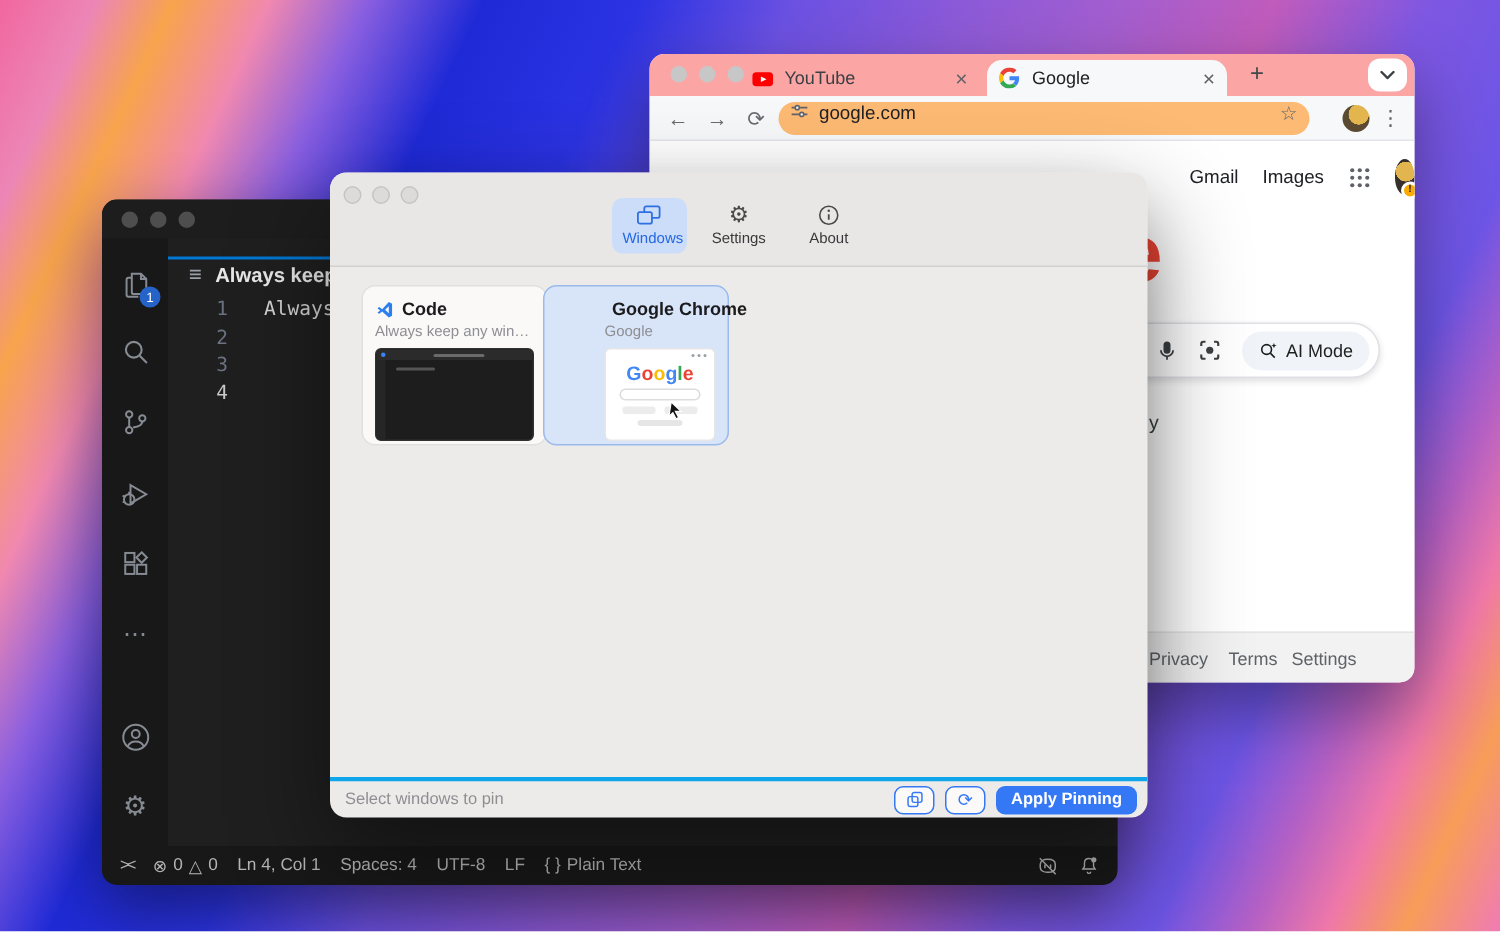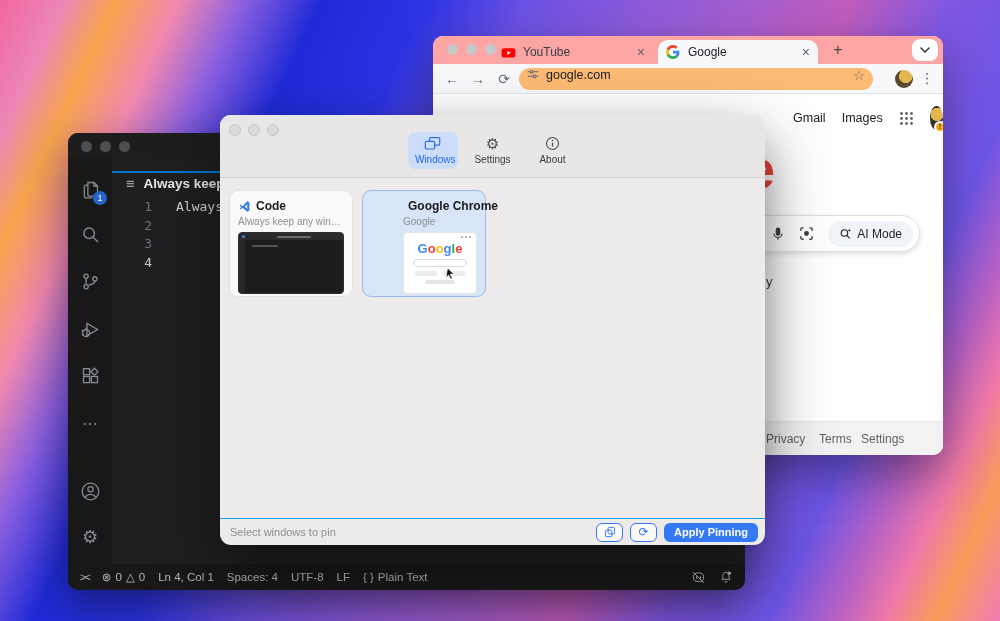--- a/index.html
+++ b/index.html
@@ -126,21 +126,21 @@
   .f-thumb.light{ background:#fff; border:1px solid #E6E6E6; text-align:center; }
   .ft-dots{ position:absolute; top:3px; right:5px; display:flex; gap:2px; }
   .ft-dots i{ width:2px; height:2px; border-radius:50%; background:#9AA0A6; }
   .ft-logo{ font-size:13px; font-weight:bold; padding-top:9px; letter-spacing:0; line-height:1; }
   .gl-b{color:#4285F4;} .gl-r{color:#EA4335;} .gl-y{color:#FBBC05;} .gl-g{color:#34A853;}
   .ft-pill{ width:76%; height:8px; border:1px solid #DCDCDC; border-radius:4px; margin:4px auto 0; }
   .ft-btns{ display:flex; gap:6px; justify-content:center; margin-top:4px; }
   .ft-btns i{ width:22px; height:5px; background:#ECECEC; border-radius:2px; }
   .ft-line{ width:30px; height:4px; background:#E6E6E6; border-radius:2px; margin:4px auto 0; }
   .ft-cursor{ position:absolute; left:57%; top:56%; }
-  .f-footer{ position:absolute; left:0; right:0; bottom:0; height:27px; border-top:1px solid #0ea5e9;
+  .f-footer{ position:absolute; left:0; right:0; bottom:0; height:27px; border-top:3px solid #0ea5e9;
              display:flex; align-items:center; padding:0 7px 0 10px; border-radius:0 0 11px 11px; }
   .f-hint{ font-size:11px; color:#8E8E93; }
   .f-actions{ margin-left:auto; display:flex; gap:7px; align-items:center; }
   .f-iconbtn{ width:27px; height:19px; border:1px solid #3478F6; border-radius:6px; background:#FBFAF9;
               color:#3478F6; display:flex; align-items:center; justify-content:center; font-size:12px; }
   .f-apply{ height:19px; border-radius:6px; background:#3478F6; color:#fff; font-size:11px;
             font-weight:bold; display:flex; align-items:center; padding:0 10px; }
   svg{ display:block; }
 </style>
 </head>
@@ -429,21 +429,21 @@
                 <circle cx="10" cy="6" r="1.1" fill="#4A4A4C"></circle>
                 <line x1="10" y1="9" x2="10" y2="14" stroke="#4A4A4C" stroke-width="1.6"></line>
               </svg>
           </span>
           <div class="lb">About</div>
         </div>
       </div>
     </div>
     <div class="f-content">
 
-      <div class="f-card" style="left:9px">
+      <div class="f-card" style="left:21px">
         <div class="f-card-hd">
           <svg width="13" height="13" viewBox="0 0 24 24">
               <path d="M17 2.5L21 4.5v15l-4 2-8.2-7.3-3.6 2.8L3 15.6l3.3-2.8L3 10l2.2-1.4 3.6 2.8zM17 7.8l-4.6 4.3L17 16.4z" fill="#2D7FF0"></path>
             </svg>
           <span class="t">Code</span>
         </div>
         <div class="f-card-sub">Always keep any window o...</div>
         <div class="f-thumb dark">
           <div class="ft-bar">
               <span class="ft-dot"></span>

